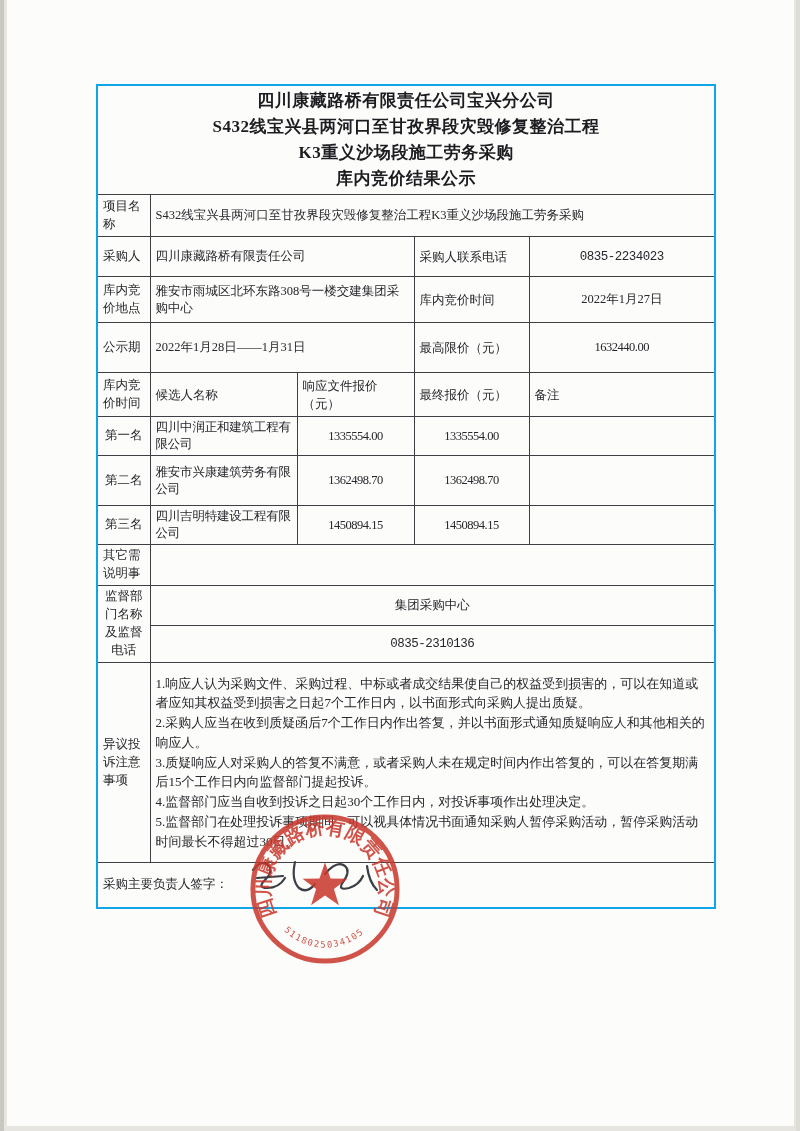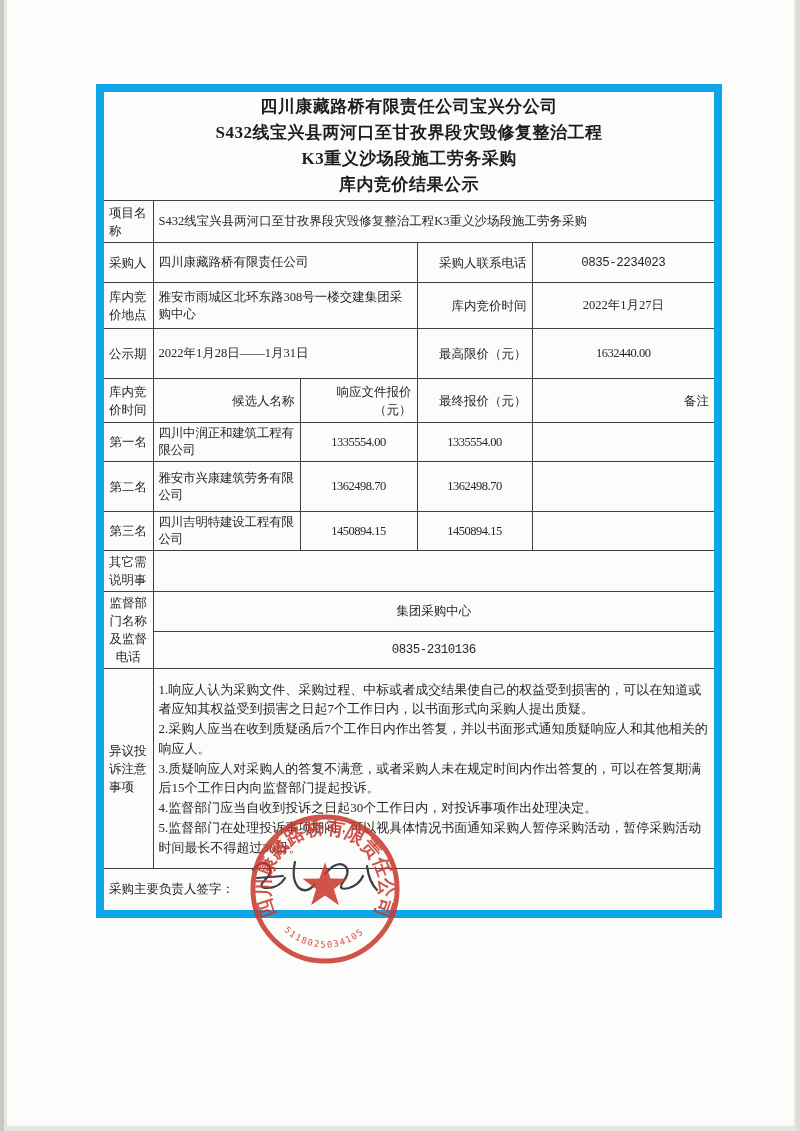--- a/index.html
+++ b/index.html
@@ -21,37 +21,37 @@
     position:absolute;left:89px;top:84px;
     border-collapse:collapse;table-layout:fixed;width:618px;
   }
   table.doc td{
     border:1px solid #3f4045;
     padding:2px 5px;
     font-size:12.5px;
     vertical-align:middle;
     overflow:hidden;
   }
-  table.doc{border:8px solid #0ea5e9;}
+  table.doc{border:2px solid #0ea5e9;}
   td.label{
     font-size:13px;line-height:18px;
-    word-break:break-all;text-align:left;padding-left:5px;padding-right:2px;
+    word-break:break-all;text-align:left;padding-left:5px;padding-right:2px;font-family:Liberation Mono, monospace;
   }
   td.label-center{text-align:center;padding-left:2px;}
   .clip2{max-height:36px;overflow:hidden;word-break:break-all;line-height:18px;}
   .title-cell{text-align:center;}
   .title-line{
     font-size:17px;font-weight:700;line-height:26px;letter-spacing:.5px;color:#1c1c20;
   }
   td.val-left{text-align:left;}
   td.val-center{text-align:center;}
   td.name-cell{font-size:10.5px;letter-spacing:-.2px;text-align:left;padding-left:10px;}
   td.price-cell{font-size:12px;text-align:center;font-family:Liberation Serif, serif;letter-spacing:-.5px;}
   td.phone-cell{font-family:Liberation Mono, monospace;font-size:12px;letter-spacing:-.5px;text-align:center;}
-  td.hdr{text-align:right;font-size:13px;word-break:break-all;line-height:18px;margin-left:20px;}
+  td.hdr{text-align:left;font-size:13px;word-break:break-all;line-height:18px;margin-left:20px;}
   .objection-text{font-size:13px;line-height:1.52;text-align:left;}
   .objection-text div{margin:0;}
   td.sign-cell{font-size:14px;padding-left:12px;margin-left:25px;}
   .sign-label{display:inline-block;}
 
   .stamp{
     position:absolute;left:239px;top:810px;width:158px;height:158px;
     opacity:.86;pointer-events:none;
   }
   .signature-svg{

